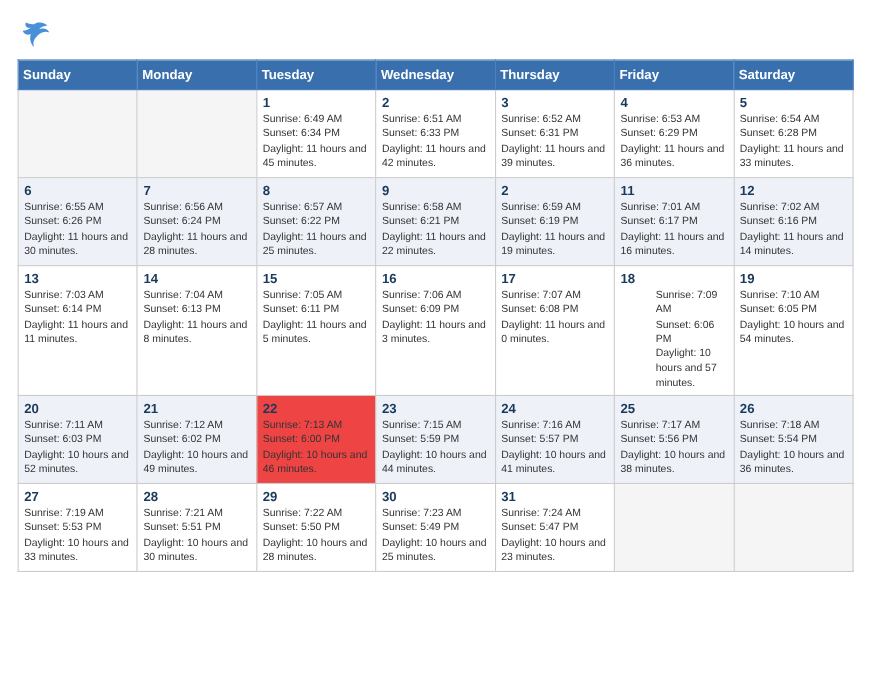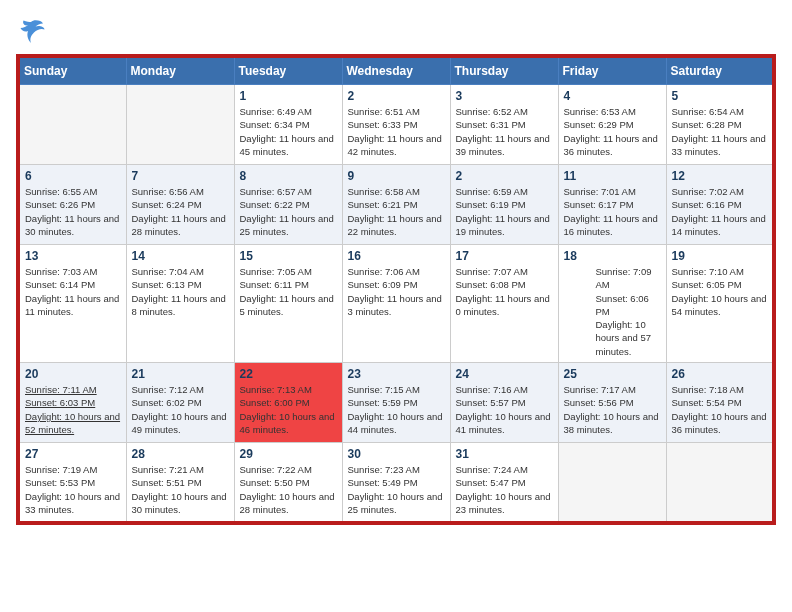--- a/index.html
+++ b/index.html
@@ -42,21 +42,21 @@
       font-weight: bold;
       color: #1a3a5c;
     }
     .location-title {
       font-size: 14px;
       color: #333;
     }
     .calendar {
       width: 100%;
       border-collapse: collapse;
-      border: 4px solid #b91c1c;
+      border: 1px solid #b91c1c;
     }
     .calendar th {
       background: #3a6fad;
       color: #fff;
       font-size: 12px;
       font-weight: bold;
       padding: 6px 4px;
       text-align: left;
       border: 1px solid #4a7fc0;
     }
@@ -242,21 +242,21 @@
         <td>
           <span class="day-number">19</span>
           <div class="day-info" style="white-space: pre-line;">Sunrise: 7:10 AM
 Sunset: 6:05 PM
 Daylight: 10 hours and 54 minutes.</div>
         </td>
       </tr>
       <tr>
         <td style="background: rgb(238, 242, 248);">
           <span class="day-number">20</span>
-          <div class="day-info" style="white-space: pre-line; text-decoration: underline;">Sunrise: 7:11 AM
+          <div class="day-info" style="white-space: pre-line;">Sunrise: 7:11 AM
 Sunset: 6:03 PM
 Daylight: 10 hours and 52 minutes.</div>
         </td>
         <td style="background: rgb(238, 242, 248);">
           <span class="day-number">21</span>
           <div class="day-info" style="white-space: pre-line;">Sunrise: 7:12 AM
 Sunset: 6:02 PM
 Daylight: 10 hours and 49 minutes.</div>
         </td>
         <td style="background: #ef4444; margin-top: 21px;">

